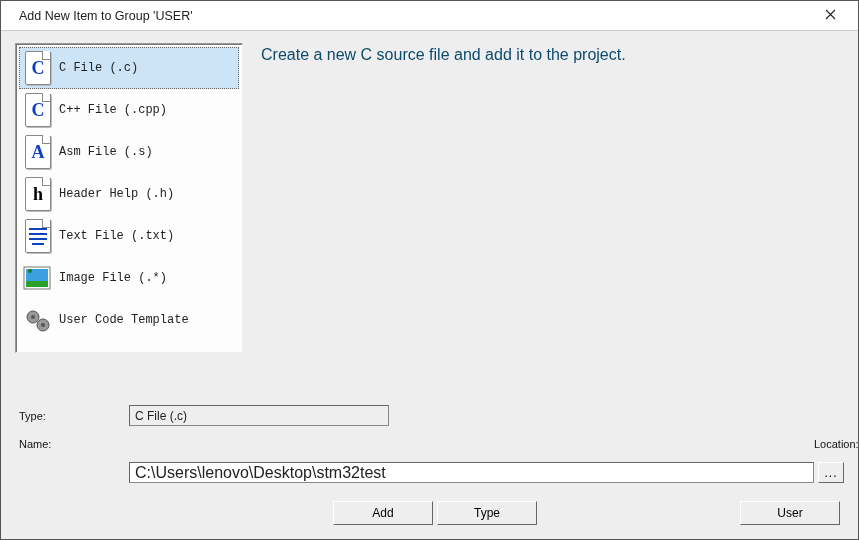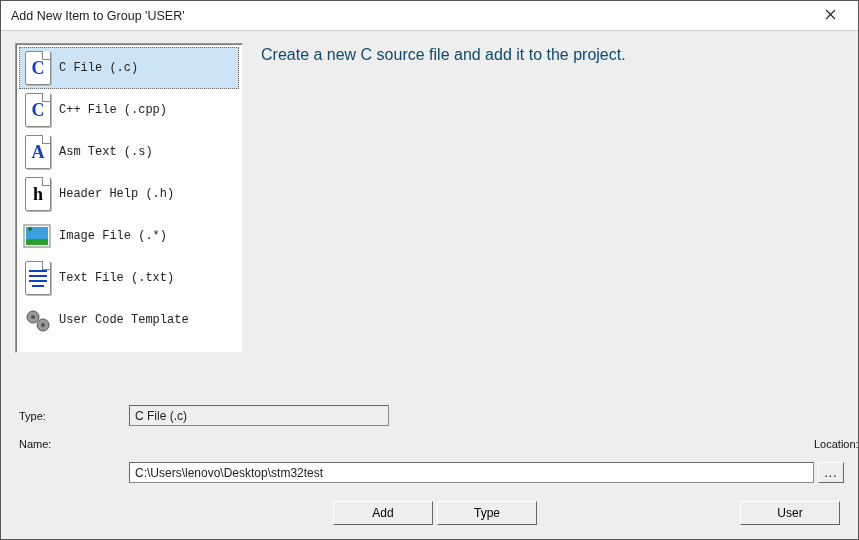--- a/index.html
+++ b/index.html
@@ -23,20 +23,21 @@
       background: #fff;
       border-bottom: 1px solid #ccc;
       display: flex;
       align-items: center;
       padding: 0 8px 0 10px;
     }
     .titlebar-title {
       flex: 1;
       font-size: 12.5px;
       color: #222;
+      margin-left: 8px;
     }
     .close-btn {
       width: 40px;
       height: 100%;
       display: flex;
       align-items: center;
       justify-content: center;
       cursor: default;
     }
     .close-btn svg { width: 11px; height: 11px; }
@@ -132,21 +133,21 @@
       font-family: inherit;
     }
     .location-input {
       grid-column: 2 / 3;
       height: 21px;
       background: #fff;
       border: 1px solid #888;
       border-top-color: #666;
       border-left-color: #666;
       padding: 0 5px;
-      font-size: 12px;
+      font-size: 16px;
       color: #222;
       font-family: inherit;
     }
     .browse-btn {
       grid-column: 3 / 4;
       height: 21px;
       width: 26px;
       background: #eee;
       border: 1px solid #888;
       border-top-color: #fff;
@@ -244,51 +245,51 @@
               </div>
             </div>
             <span>C++ File (.cpp)</span>
           </div>
           <div class="type-item">
             <div class="type-icon">
               <div class="page-icon">
                 <span class="page-letter" style="color:#1040c0">A</span>
               </div>
             </div>
-            <span>Asm Text (.s)</span>
+            <span>Asm File (.s)</span>
           </div>
           <div class="type-item">
             <div class="type-icon">
               <div class="page-icon">
                 <span class="page-letter" style="color:#000">h</span>
               </div>
             </div>
             <span>Header Help (.h)</span>
+          </div>
+          <div class="type-item">
+            <div class="type-icon">
+              <div class="page-icon" style="justify-content:flex-start;padding:8px 3px 0 3px;flex-direction:column;">
+                <div style="width:100%;height:2px;background:#1040c0;margin-bottom:3px;"></div>
+                <div style="width:100%;height:2px;background:#1040c0;margin-bottom:3px;"></div>
+                <div style="width:100%;height:2px;background:#1040c0;margin-bottom:3px;"></div>
+                <div style="width:70%;height:2px;background:#1040c0;"></div>
+              </div>
+            </div>
+            <span>Text File (.txt)</span>
           </div>
           <div class="type-item">
             <div class="type-icon">
               <svg width="30" height="34" viewBox="0 0 30 34">
                 <rect x="1" y="6" width="26" height="22" fill="#fff" stroke="#777"></rect>
                 <rect x="3" y="8" width="22" height="12" fill="#3aa0e0"></rect>
                 <rect x="3" y="20" width="22" height="6" fill="#2aa02a"></rect>
                 <circle cx="7" cy="10" r="2" fill="#1a7a1a"></circle>
               </svg>
             </div>
             <span>Image File (.*)</span>
-          </div>
-          <div class="type-item">
-            <div class="type-icon">
-              <div class="page-icon" style="justify-content:flex-start;padding:8px 3px 0 3px;flex-direction:column;">
-                <div style="width:100%;height:2px;background:#1040c0;margin-bottom:3px;"></div>
-                <div style="width:100%;height:2px;background:#1040c0;margin-bottom:3px;"></div>
-                <div style="width:100%;height:2px;background:#1040c0;margin-bottom:3px;"></div>
-                <div style="width:70%;height:2px;background:#1040c0;"></div>
-              </div>
-            </div>
-            <span>Text File (.txt)</span>
           </div>
           <div class="type-item">
             <div class="type-icon">
               <svg width="30" height="34" viewBox="0 0 30 34">
                 <circle cx="10" cy="14" r="6" fill="#999" stroke="#555"></circle>
                 <circle cx="10" cy="14" r="2" fill="#555"></circle>
                 <circle cx="20" cy="22" r="6" fill="#999" stroke="#555"></circle>
                 <circle cx="20" cy="22" r="2" fill="#555"></circle>
               </svg>
             </div>

